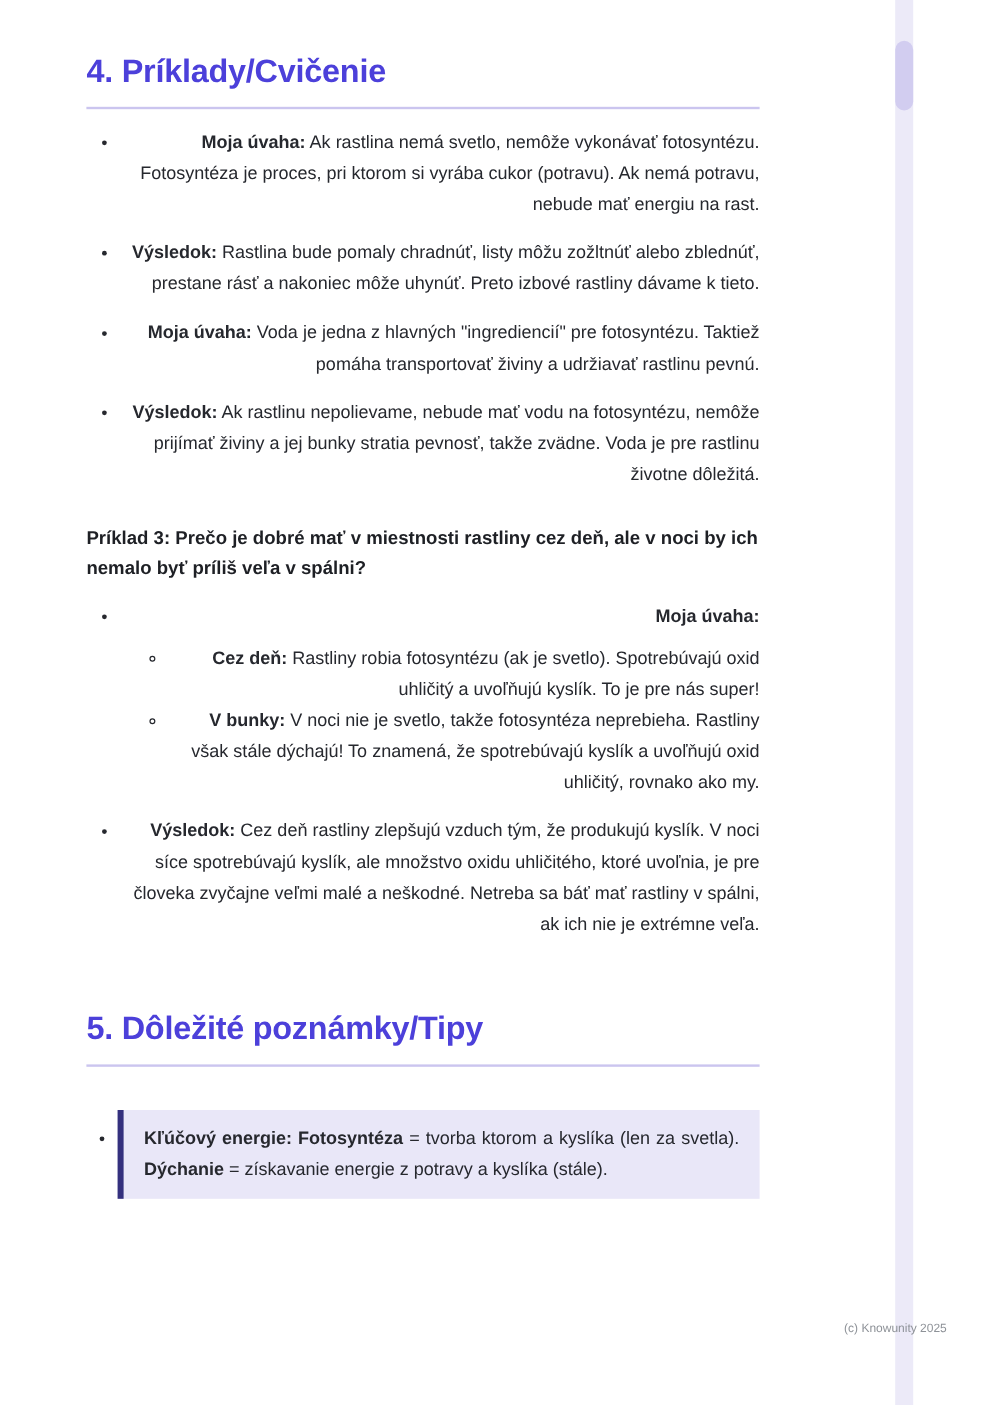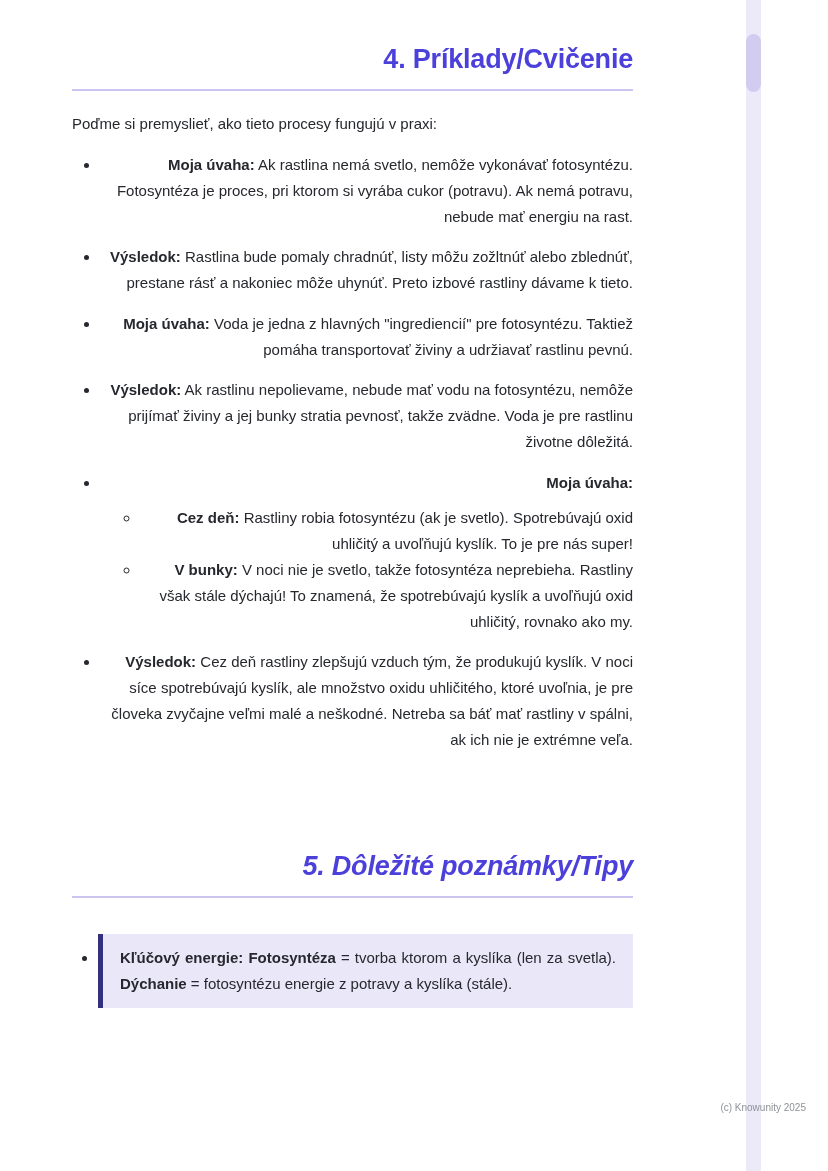--- a/index.html
+++ b/index.html
@@ -21,21 +21,20 @@
     top: 42px;
     width: 561px;
   }
   .sec-title {
     font-size: 27px;
     line-height: 34px;
     font-weight: 700;
     color: #4c40da;
     letter-spacing: -0.2px;
     margin: 0;
-    text-align: right;
   }
   .heading-rule {
     border: none;
     height: 2px;
     background: #cbc5ef;
     margin: 13px 0 0 0;
   }
   .intro {
     font-size: 15px;
     line-height: 26px;
@@ -65,21 +64,21 @@
     margin: 9px 0 0 0;
     padding: 0 0 0 40px;
   }
   ul.sub > li {
     font-size: 15px;
     line-height: 26px;
     margin-bottom: 0;
   }
   ul.sub > li:last-child { margin-bottom: 0; }
   .b { font-weight: 700; }
-  .sec5-title { margin-top: 96px; font-style: italic; }
+  .sec5-title { margin-top: 56px; }
   ul.callout-list {
     list-style: disc;
     margin: 36px 0 0 0;
     padding: 0 0 0 26px;
   }
   .callout {
     background: #e9e7f8;
     border-left: 5px solid #34307e;
     padding: 11px 17px;
     font-size: 15px;
@@ -99,35 +98,34 @@
     left: 746px;
     top: 34px;
     width: 15px;
     height: 58px;
     border-radius: 8px;
     background: #d2cdf0;
   }
   .footer-note {
     position: absolute;
     top: 1102px;
-    right: 22px;
+    right: 39px;
     font-size: 10px;
     color: #8e9298;
     z-index: 2;
   }
 </style>
 </head>
 <body>
 
 <div class="content">
 
   <h2 class="sec-title">4. Príklady/Cvičenie</h2>
   <hr class="heading-rule">
 
-  <p class="intro">Poďme si premyslieť, ako tieto procesy fungujú v praxi:</p>
 
   <ul class="bullets">
     <li>
       <span class="b">Moja úvaha:</span>
       <span>Ak rastlina nemá svetlo, nemôže vykonávať fotosyntézu. Fotosyntéza je proces, pri ktorom si vyrába cukor (potravu). Ak nemá potravu, nebude mať energiu na rast.</span>
     </li>
     <li>
       <span class="b">Výsledok:</span>
       <span>Rastlina bude pomaly chradnúť, listy môžu zožltnúť alebo zblednúť, prestane rásť a nakoniec môže uhynúť. Preto izbové rastliny dávame k tieto.</span>
     </li>
@@ -137,20 +135,21 @@
     <li>
       <span class="b">Moja úvaha:</span>
       <span>Voda je jedna z hlavných "ingrediencií" pre fotosyntézu. Taktiež pomáha transportovať živiny a udržiavať rastlinu pevnú.</span>
     </li>
     <li>
       <span class="b">Výsledok:</span>
       <span>Ak rastlinu nepolievame, nebude mať vodu na fotosyntézu, nemôže prijímať živiny a jej bunky stratia pevnosť, takže zvädne. Voda je pre rastlinu životne dôležitá.</span>
     </li>
   </ul>
 
+  <h3 class="example-heading">Príklad 3: Prečo je dobré mať v miestnosti rastliny cez deň, ale v noci by ich nemalo byť príliš veľa v spálni?</h3>
   <ul class="bullets">
     <li>
       <span class="b">Moja úvaha:</span>
       <ul class="sub">
         <li>
           <span class="b">Cez deň:</span>
           <span>Rastliny robia fotosyntézu (ak je svetlo). Spotrebúvajú oxid uhličitý a uvoľňujú kyslík. To je pre nás super!</span>
         </li>
         <li>
           <span class="b">V bunky:</span>
@@ -162,21 +161,21 @@
       <span class="b">Výsledok:</span>
       <span>Cez deň rastliny zlepšujú vzduch tým, že produkujú kyslík. V noci síce spotrebúvajú kyslík, ale množstvo oxidu uhličitého, ktoré uvoľnia, je pre človeka zvyčajne veľmi malé a neškodné. Netreba sa báť mať rastliny v spálni, ak ich nie je extrémne veľa.</span>
     </li>
   </ul>
 
   <h2 class="sec-title sec5-title">5. Dôležité poznámky/Tipy</h2>
   <hr class="heading-rule">
 
   <ul class="callout-list">
     <li>
-      <div class="callout"><span class="b">Kľúčový energie: Fotosyntéza</span><span> = tvorba ktorom a kyslíka (len za svetla). </span><span class="b">Dýchanie</span><span> = fotosyntézu energie z potravy a kyslíka (stále).</span></div>
+      <div class="callout"><span class="b">Kľúčový energie: Fotosyntéza</span><span> = tvorba ktorom a kyslíka (len za svetla). </span><span class="b">Dýchanie</span><span> = získavanie energie z potravy a kyslíka (stále).</span></div>
     </li>
   </ul>
 
 </div>
 
 <div class="scroll-track"></div>
 <div class="scroll-thumb"></div>
 
 <div class="footer-note">(c) Knowunity 2025</div>
 

